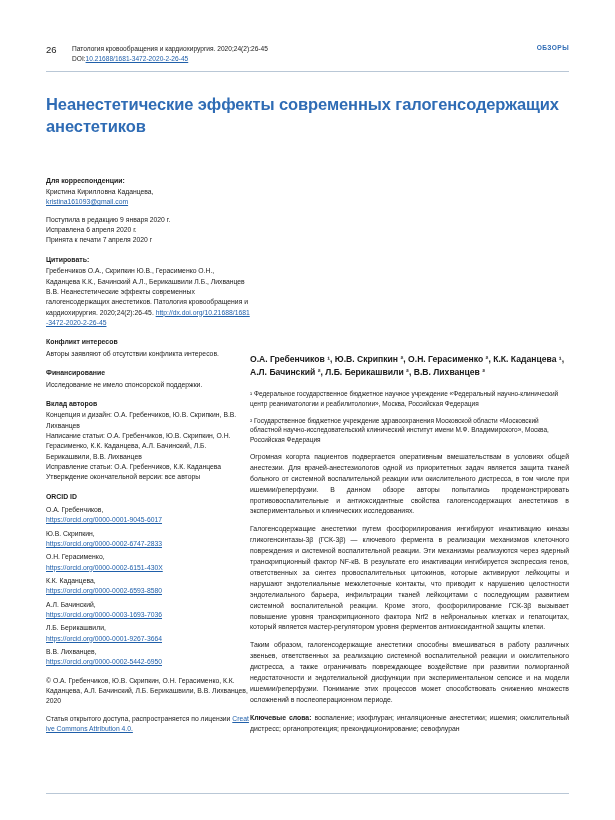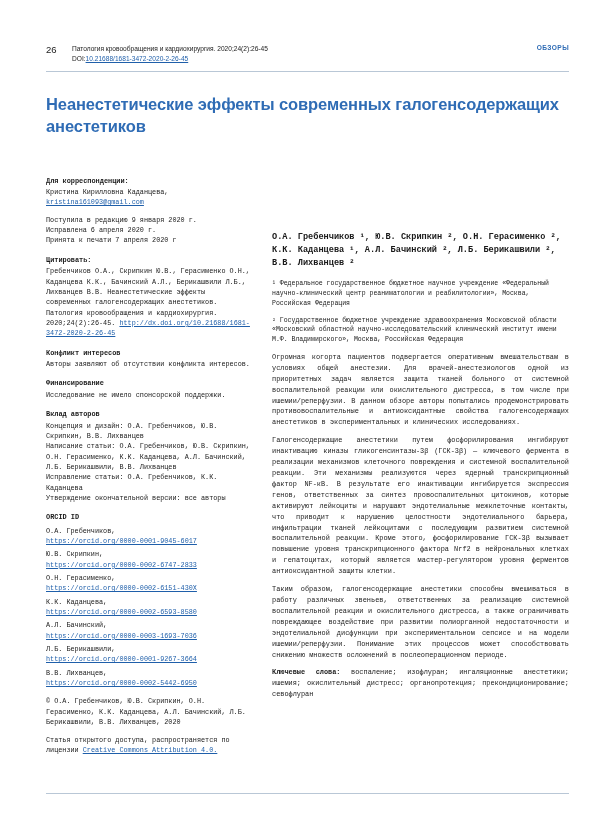--- a/index.html
+++ b/index.html
@@ -66,23 +66,21 @@
     font-size: 16.5px;
     font-weight: bold;
     line-height: 1.32;
     margin-bottom: 38px;
     letter-spacing: -0.1px;
   }
 
   
   .columns {
     display: flex;
-    gap: 22px;
-    align-items: center;
-    font-family: Liberation Mono, monospace;
+    align-items: flex-end;
   }
   .col-left {
     width: 204px;
     flex: 0 0 204px;
     font-size: 6.8px;
     line-height: 1.52;
   }
   .col-right {
     flex: 1 1 auto;
     font-size: 6.9px;

